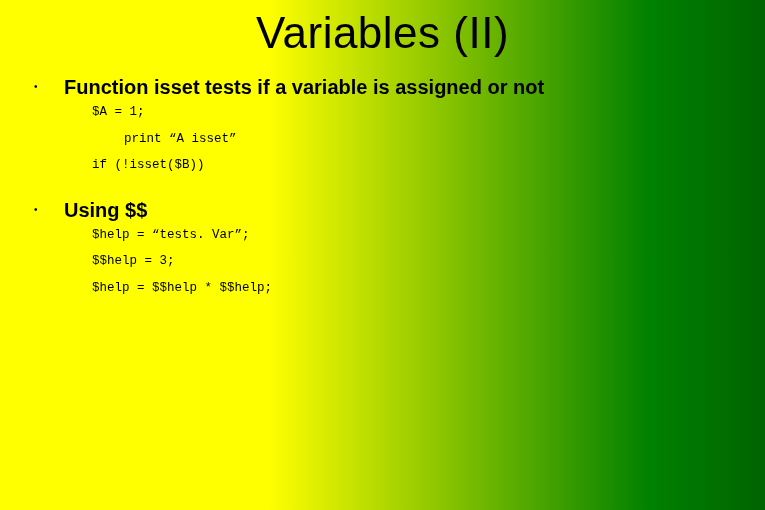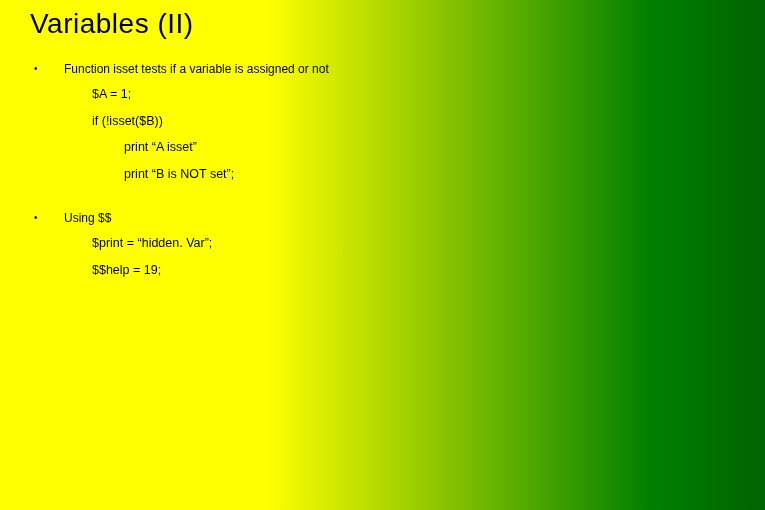--- a/index.html
+++ b/index.html
@@ -13,50 +13,50 @@
     background: linear-gradient(to right, #ffff00 0%, #ffff00 35%, #7fbf00 60%, #008000 85%, #006400 100%);
     font-family: Verdana, Geneva, sans-serif;
     color: #000;
   }
   .slide {
     padding: 0 30px 20px 30px;
     box-sizing: border-box;
   }
   .title {
     font-family: Verdana, Geneva, sans-serif;
-    font-size: 28px;
+    font-size: 44px;
     font-weight: normal;
-    text-align: left;
+    text-align: center;
     margin: 8px 0 18px 0;
     letter-spacing: 0.5px;
   }
   .bullet-row {
     display: flex;
     align-items: flex-start;
     margin-bottom: 4px;
   }
   .bullet-dot {
     width: 30px;
     font-size: 10px;
     line-height: 22px;
     text-align: left;
     padding-left: 4px;
   }
   .bullet-text {
-    font-size: 12px;
-    font-weight: normal;
+    font-size: 20px;
+    font-weight: bold;
     line-height: 22px;
   }
   .code-block {
     margin-left: 62px;
     margin-top: 6px;
     margin-bottom: 14px;
   }
   .code-line {
-    font-family: Liberation Sans, sans-serif;
+    font-family: Liberation Mono, monospace;
     font-size: 12.5px;
     line-height: 1.4;
     margin-bottom: 9px;
   }
   .indent {
     padding-left: 32px;
   }
   .section-gap {
     height: 10px;
   }
@@ -67,29 +67,29 @@
 <div class="slide">
 
   <div class="title">Variables (II)</div>
 
   <div class="bullet-row">
     <div class="bullet-dot">•</div>
     <div class="bullet-text">Function isset tests if a variable is assigned or not</div>
   </div>
   <div class="code-block">
     <div class="code-line">$A = 1;</div>
+    <div class="code-line indent">print “A isset”</div>
     <div class="code-line">if (!isset($B))</div>
-    <div class="code-line indent">print “A isset”</div>
-    <div class="code-line indent">print “B is NOT set”;</div>
   </div>
 
   <div class="section-gap"></div>
 
   <div class="bullet-row">
     <div class="bullet-dot">•</div>
     <div class="bullet-text">Using $$</div>
   </div>
   <div class="code-block">
-    <div class="code-line">$print = “hidden. Var”;</div>
-    <div class="code-line">$$help = 19;</div>
+    <div class="code-line">$help = “tests. Var”;</div>
+    <div class="code-line">$$help = 3;</div>
+    <div class="code-line">$help = $$help * $$help;</div>
   </div>
 
 </div>
 
 </body></html>

